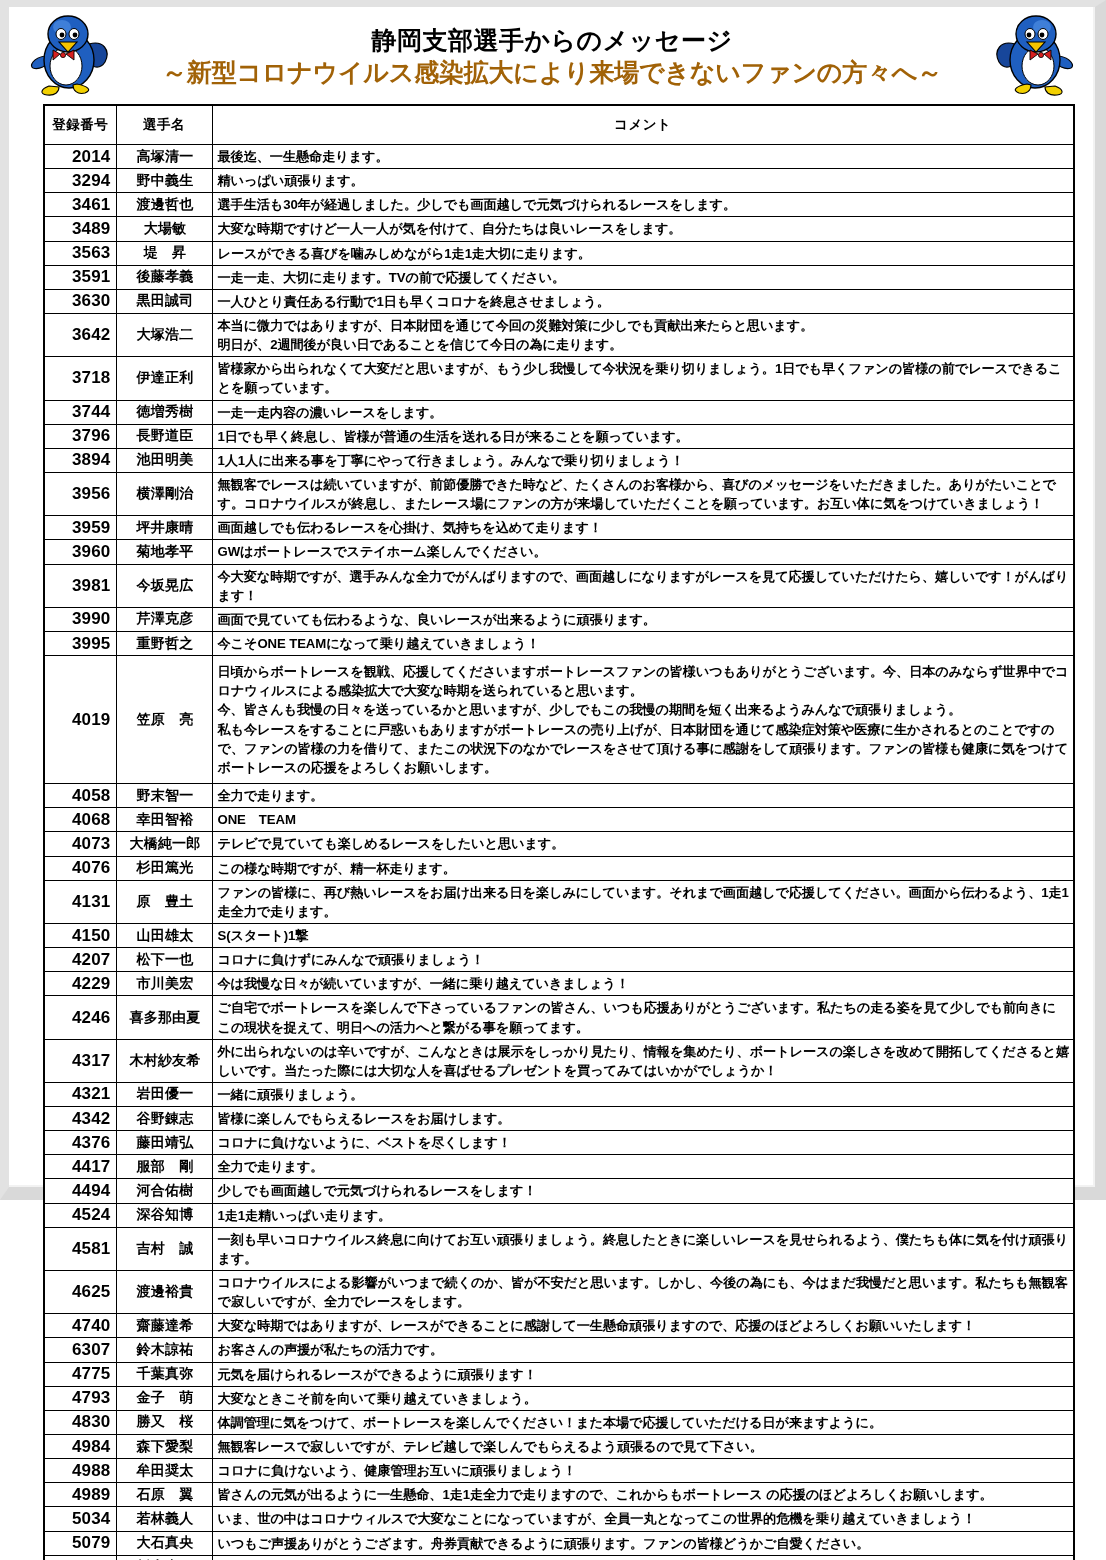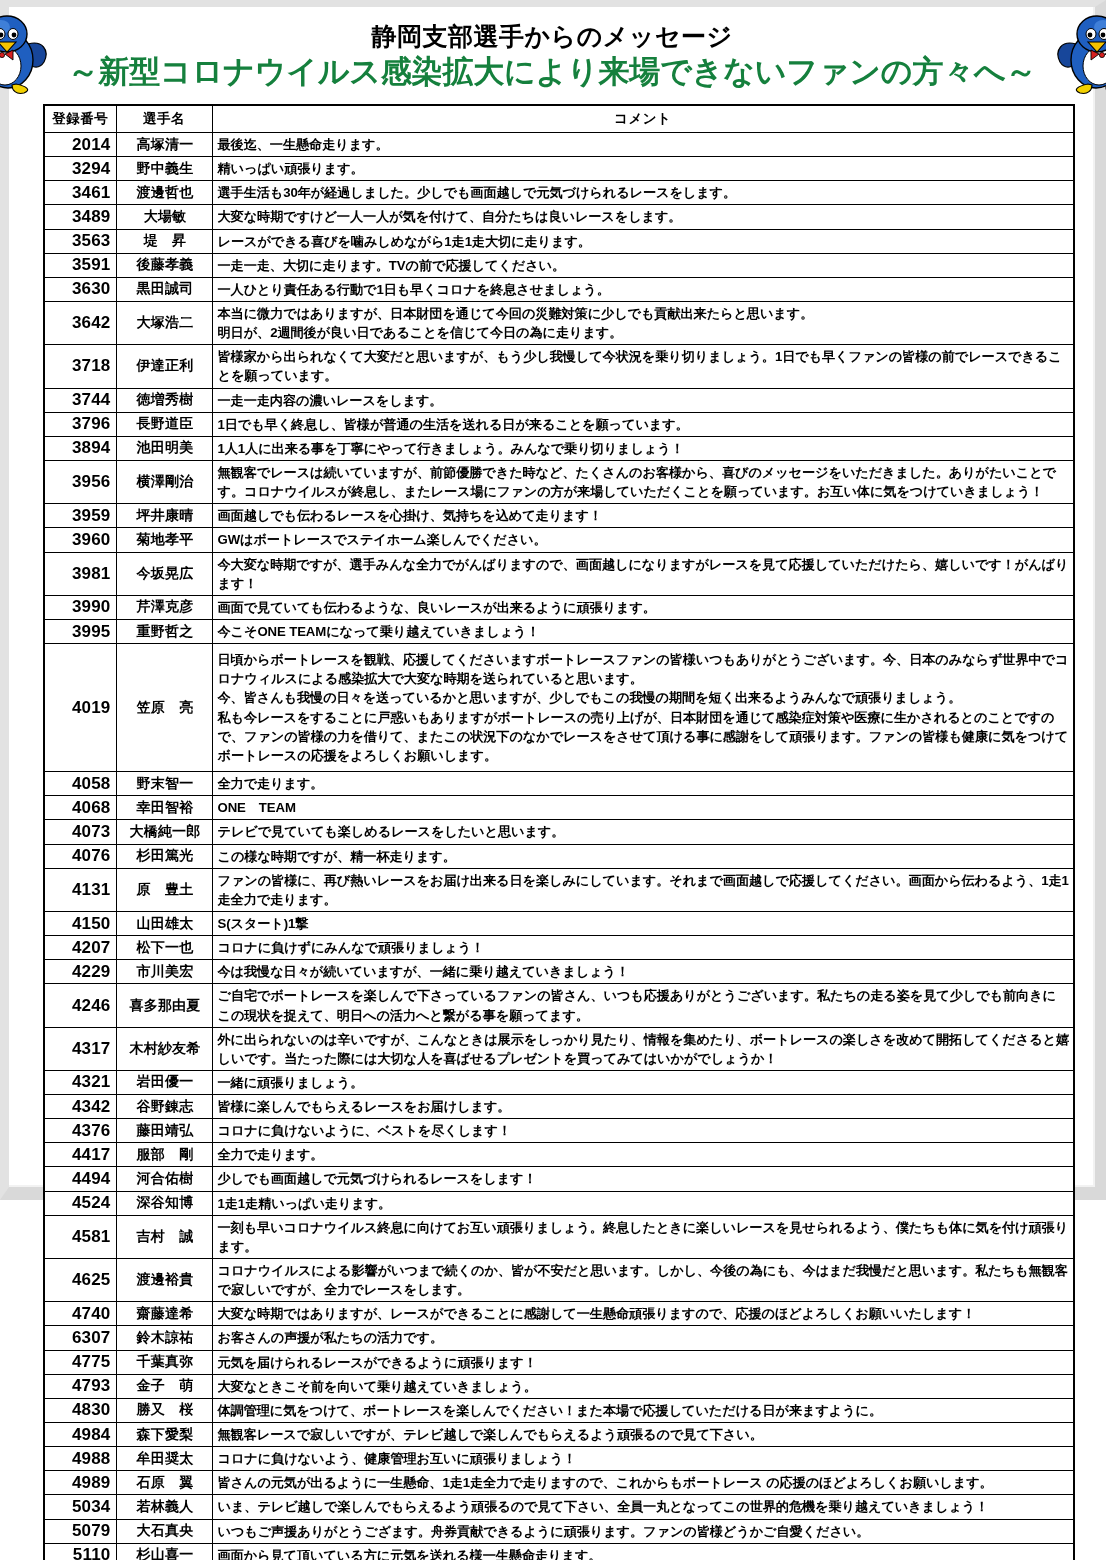--- a/index.html
+++ b/index.html
@@ -58,23 +58,23 @@
     padding: 0 6px;
   }
   .title-line1 {
     font-size: 25px;
     font-weight: bold;
     color: #000000;
     letter-spacing: 0.5px;
     white-space: nowrap;
   }
   .title-line2 {
-    font-size: 31px;
+    font-size: 25px;
     font-weight: bold;
-    color: #15803d;
+    color: #a16207;
     letter-spacing: -0.2px;
     white-space: nowrap;
   }
 
   
   .table-wrap {
     padding: 0 28px 0 34px;
     box-sizing: border-box;
   }
   table.msg {
@@ -92,21 +92,21 @@
     box-sizing: border-box;
     vertical-align: middle;
     background: #ffffff;
     color: #000000;
   }
   table.msg thead th {
     font-size: 13.5px;
     font-weight: bold;
     text-align: center;
     height: 21px;
-    padding: 4px 2px;
+    padding: 10px 2px;
     letter-spacing: 0.5px;
   }
   .cell-no {
     text-align: right;
     padding: 1px 5px 1px 2px;
     font-size: 17px;
     font-weight: bold;
     letter-spacing: 0.2px;
     white-space: nowrap;
   }
@@ -530,21 +530,21 @@
               <td class="cell-no">4989</td>
               <td class="cell-name">石原　翼</td>
               <td class="cell-com">
                 <span class="ln">皆さんの元気が出るように一生懸命、1走1走全力で走りますので、これからもボートレース の応援のほどよろしくお願いします。</span>
               </td>
             </tr>
             <tr class="r1">
               <td class="cell-no">5034</td>
               <td class="cell-name">若林義人</td>
               <td class="cell-com">
-                <span class="ln">いま、テレビ越しで楽しんでもらえるよう頑張るので見て下さい、全員一丸となってこの世界的危機を乗り越えていきましょう！</span>
+                <span class="ln">いま、世の中はコロナウィルスで大変なことになっていますが、全員一丸となってこの世界的危機を乗り越えていきましょう！</span>
               </td>
             </tr>
             <tr class="r1">
               <td class="cell-no">5079</td>
               <td class="cell-name">大石真央</td>
               <td class="cell-com">
                 <span class="ln">いつもご声援ありがとうござます。舟券貢献できるように頑張ります。ファンの皆様どうかご自愛ください。</span>
               </td>
             </tr>
             <tr class="r1">

